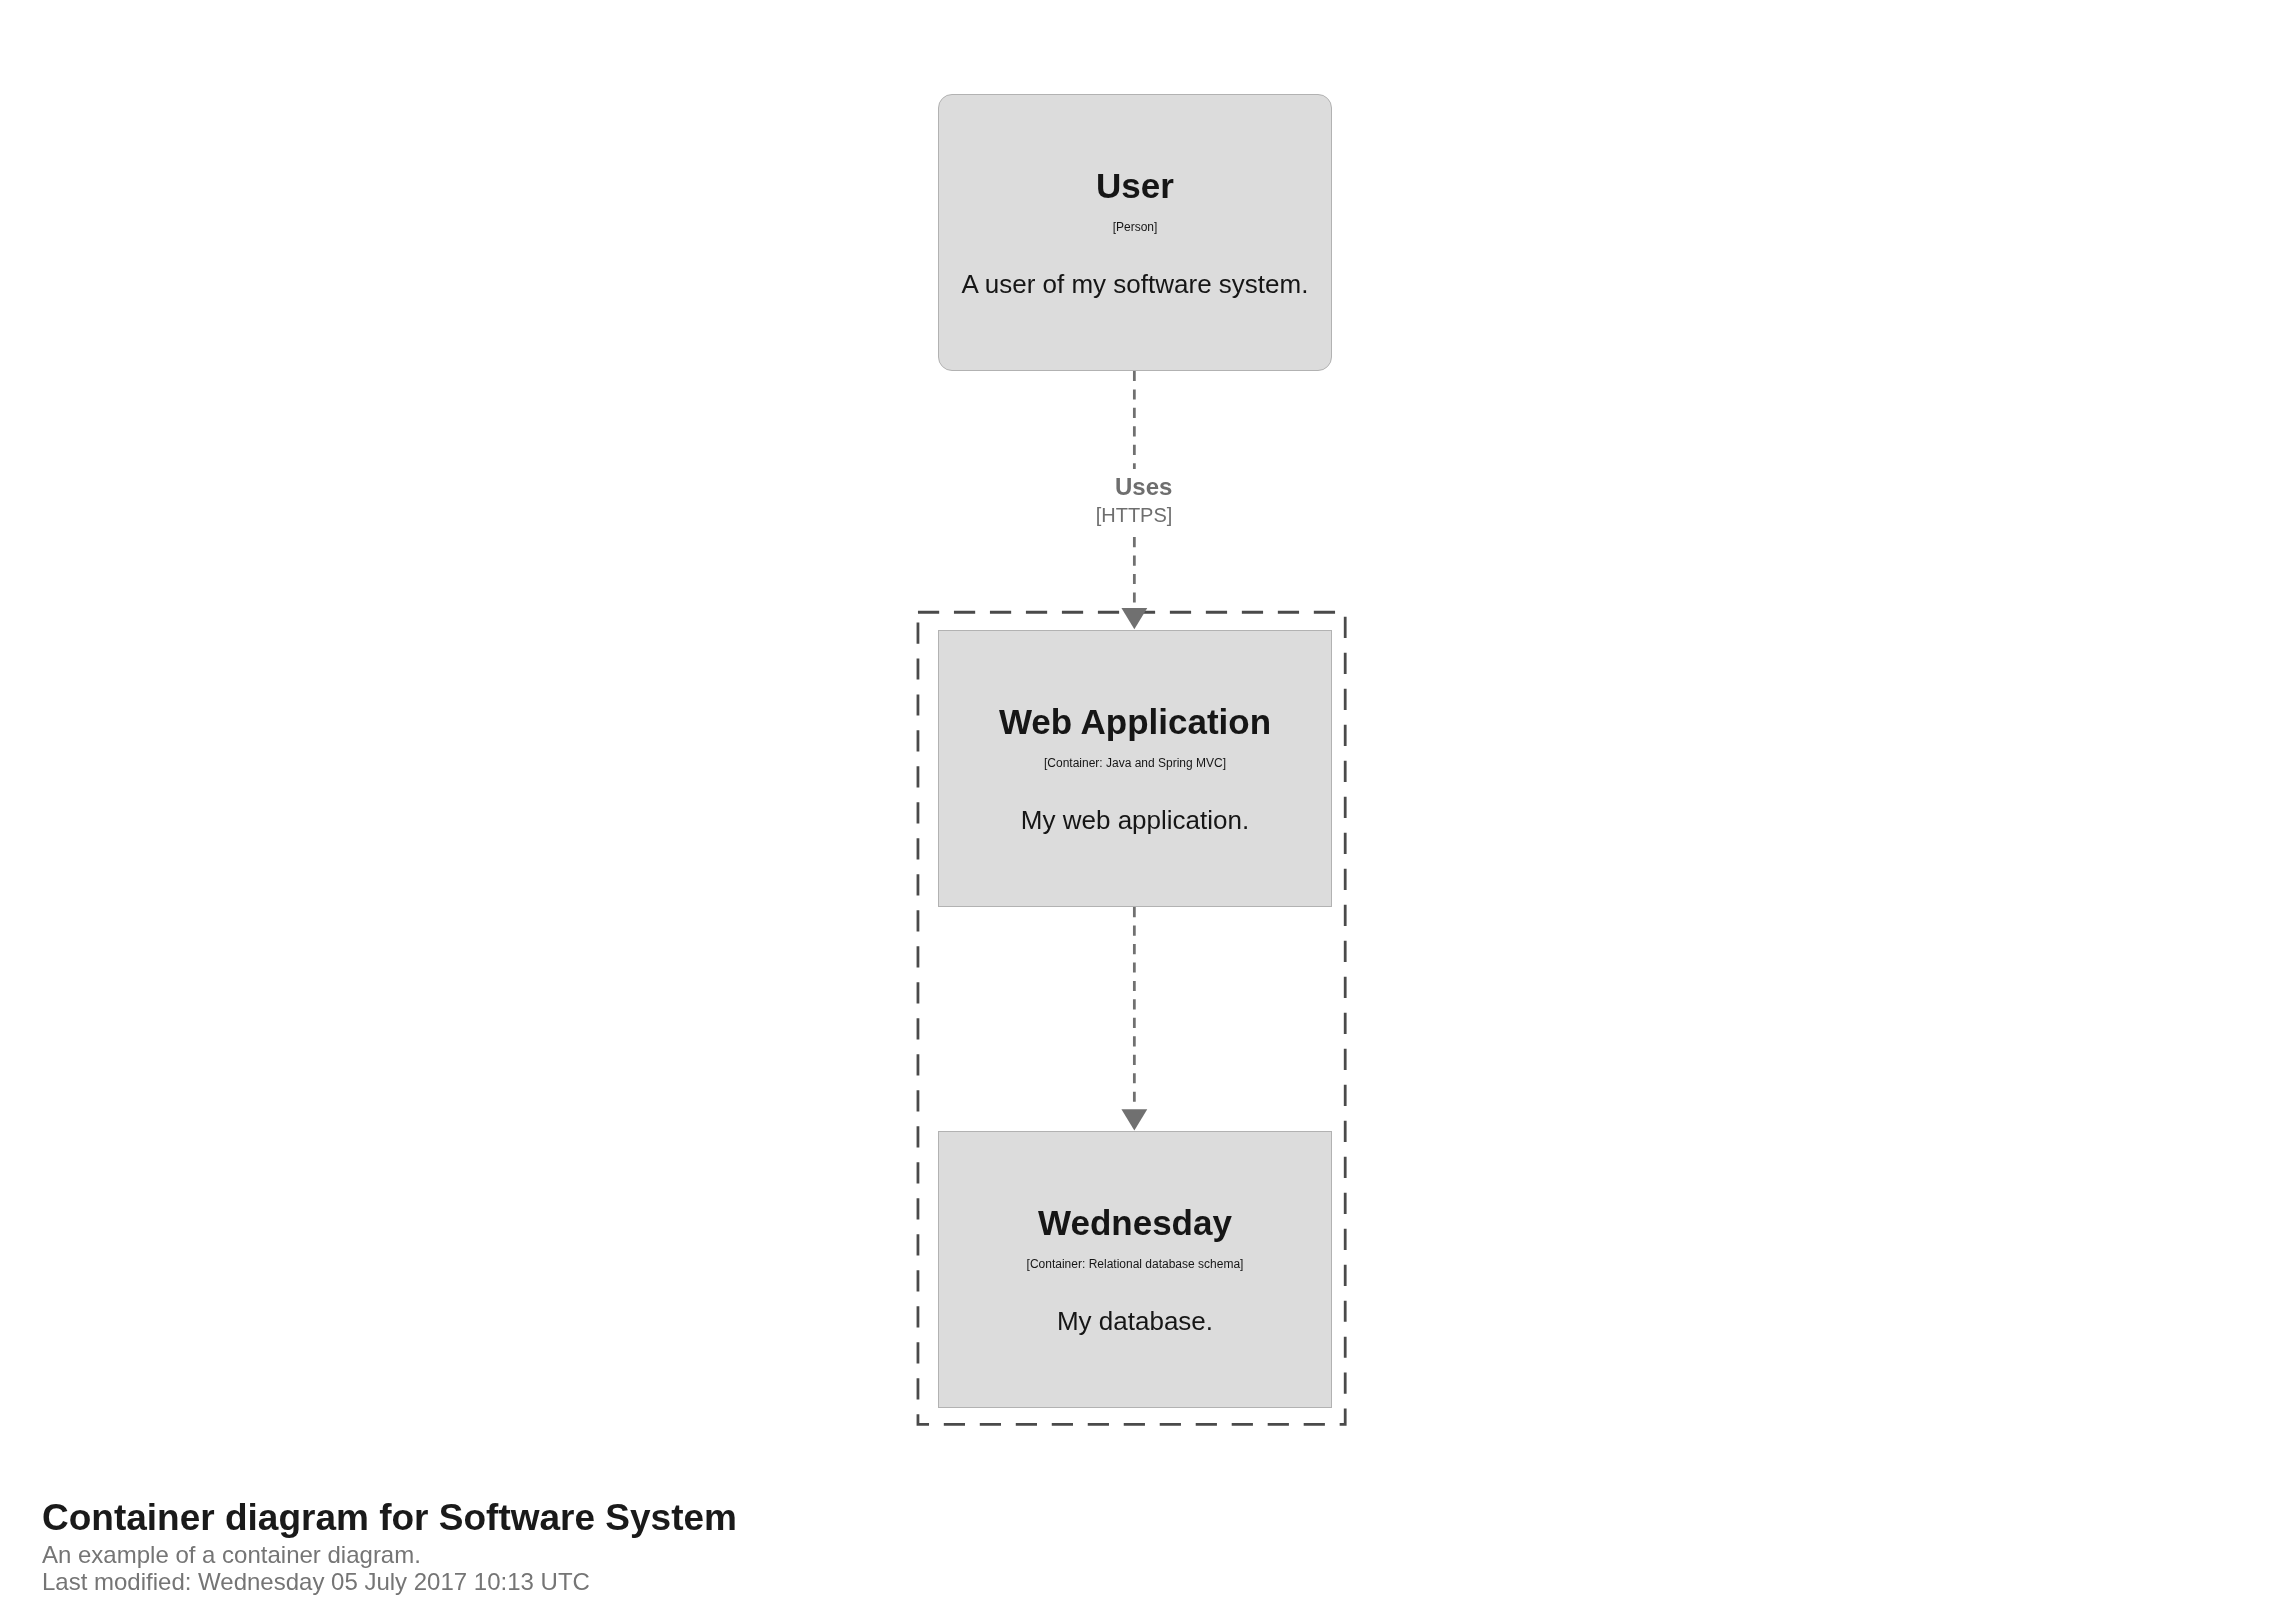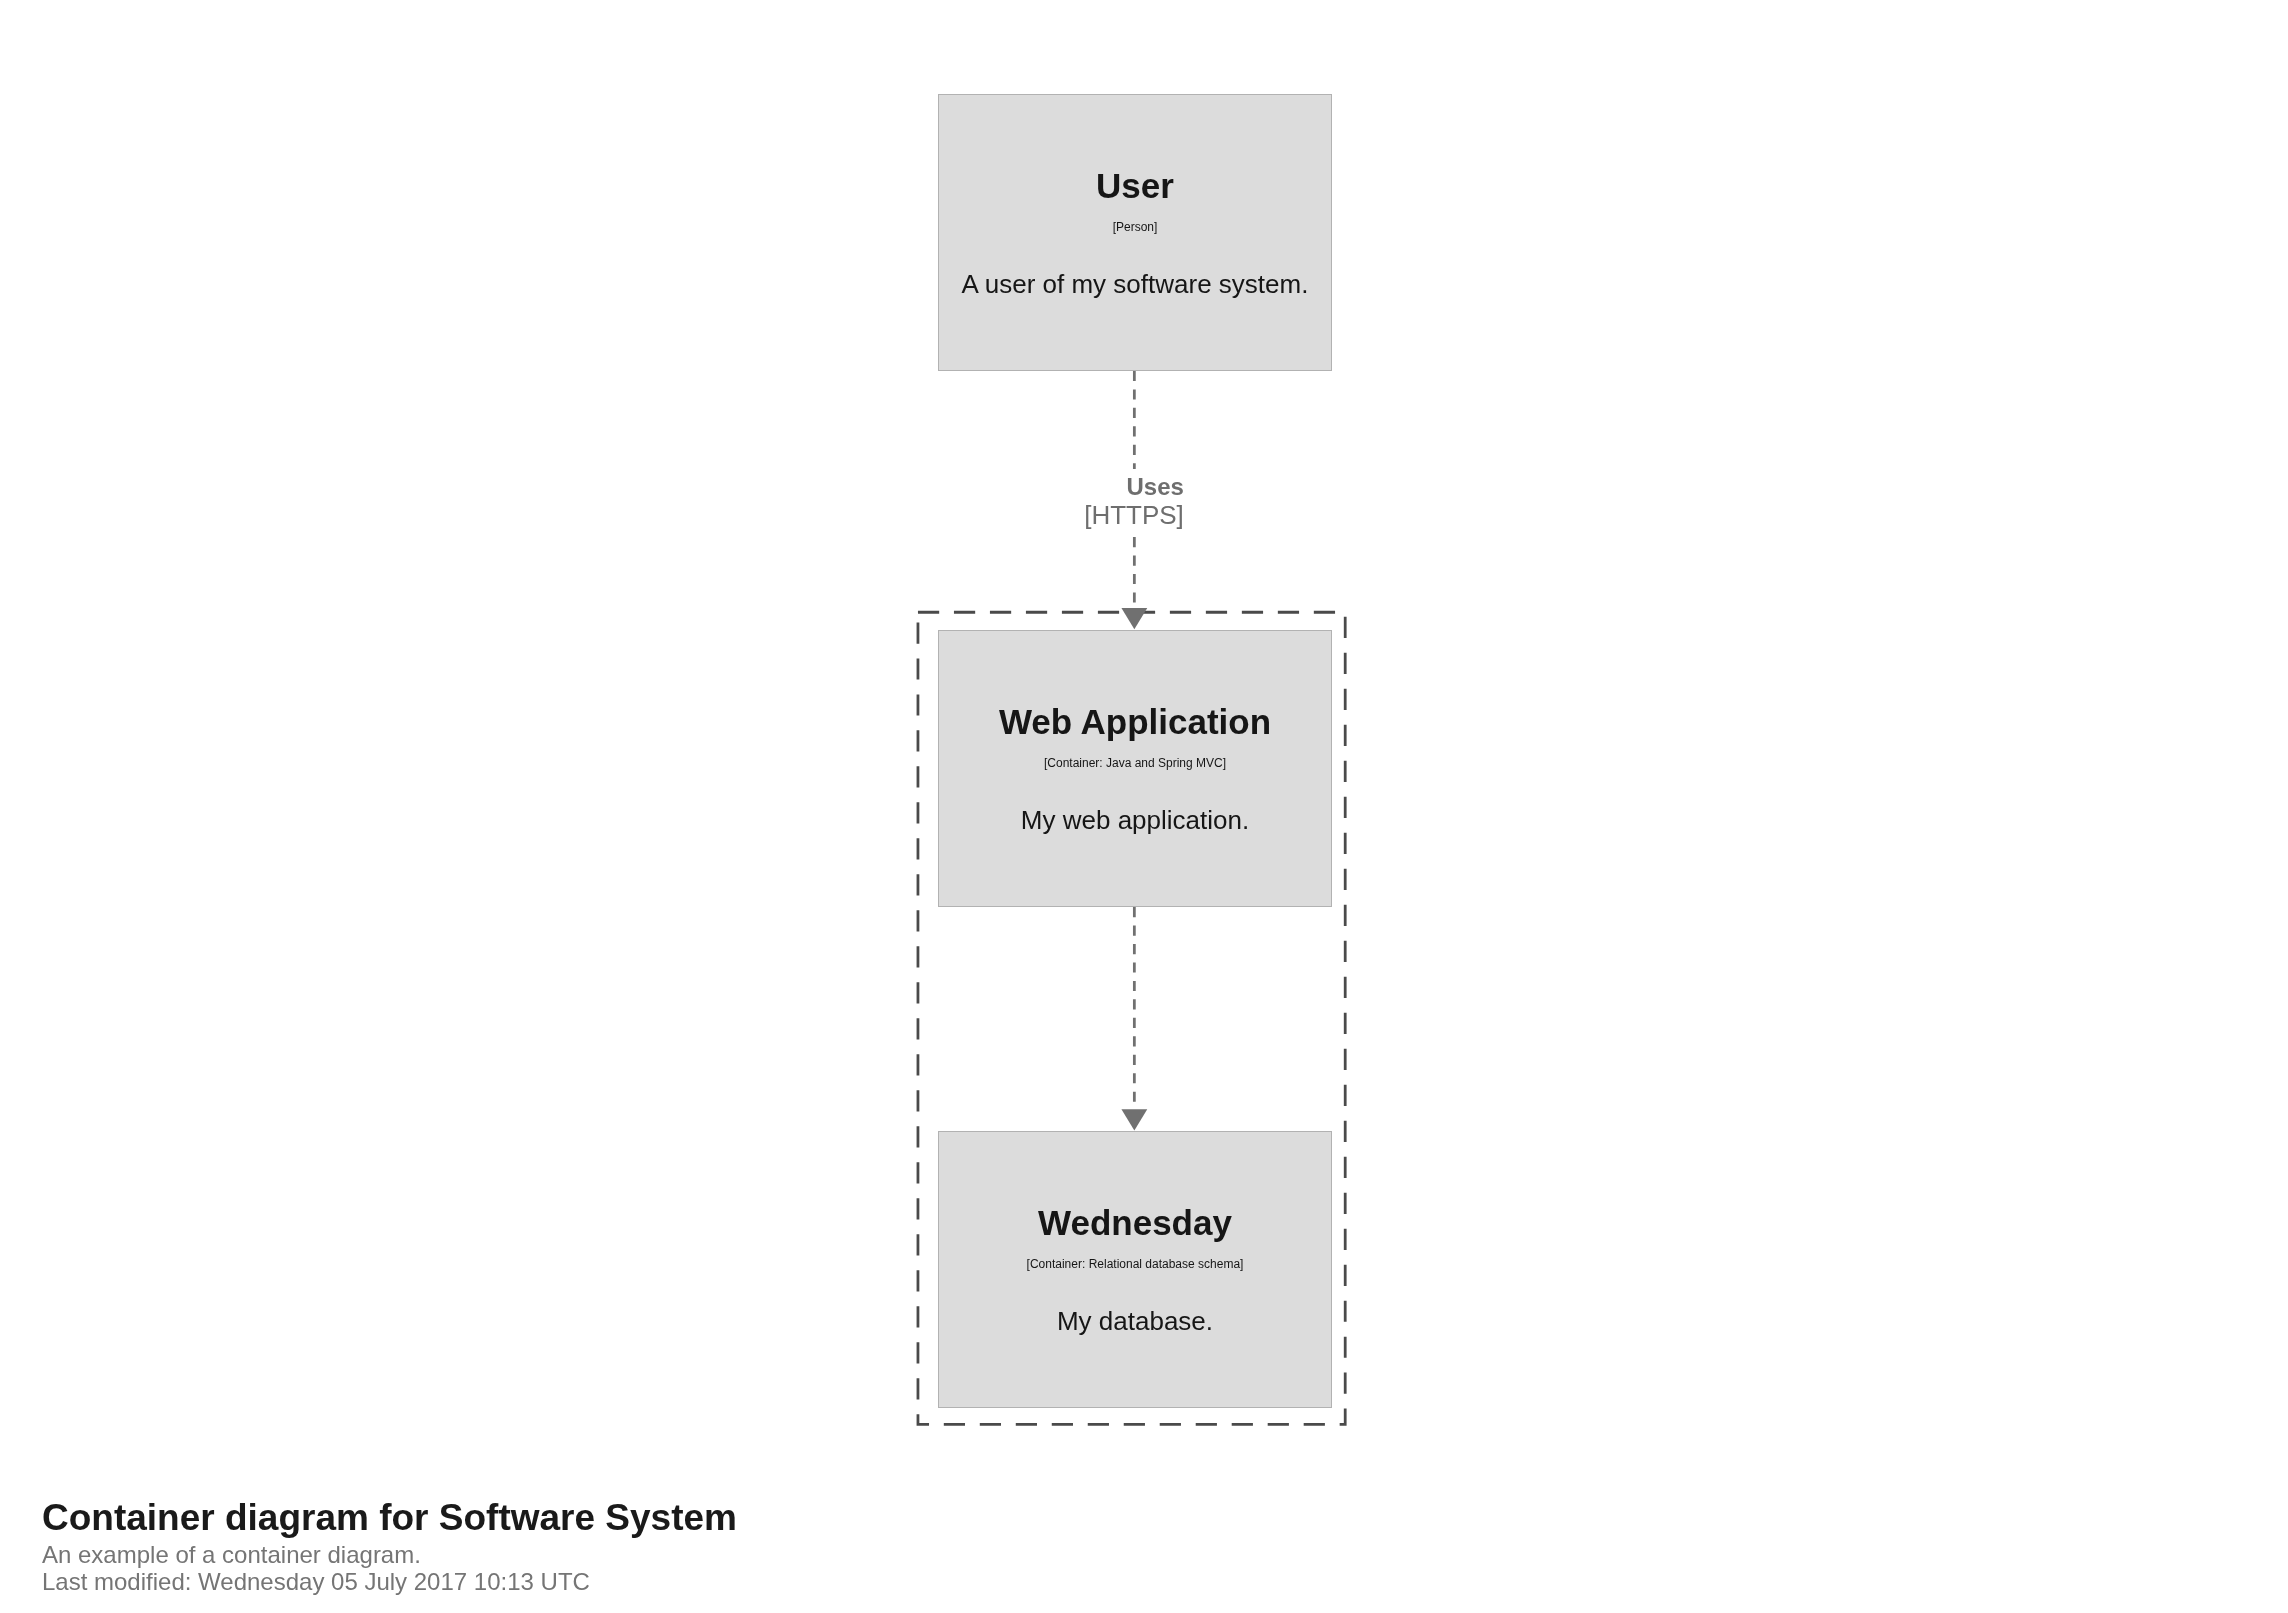--- a/index.html
+++ b/index.html
@@ -28,25 +28,25 @@
   .node-title { font-size:35px; font-weight:700; line-height:42px; }
   .node-meta  { font-size:12px; line-height:24px; margin-top:8px; }
   .node-desc  { font-size:26px; line-height:31px; margin-top:29.5px; }
 
   .rel-label {
     position:absolute; left:1134px; transform:translateX(-50%);
     text-align:center; color:var(--relationship-text);
     background:var(--background); padding:2.8px 9.2px; z-index:2;
   }
   .rel-name { font-size:24px; font-weight:700; line-height:29px; }
-  .rel-tech { font-size:26px; line-height:25px; margin-top:1.8px; }
+  .rel-tech { font-size:20px; line-height:25px; margin-top:1.8px; }
   #rel-label-1 { top:469px;text-align:right; }
   #rel-label-2 { top:972px; width:198px; }
 
-  #node-user     { left:938px; top:94px;  }
+  #node-user     { left:938px; top:94px;border-radius:14px;  }
   #node-webapp   { left:938px; top:630px;  }
   #node-database { left:938px; top:1131px; }
 
   .footer { position:absolute; left:42px; top:1495px; z-index:1; }
   .footer-title { font-size:37px; font-weight:700; line-height:46px; color:var(--footer-title); }
   .footer-line  { font-size:24px; line-height:27px; color:var(--footer-text); }
   .footer-line:first-of-type { margin-top:4.6px; }
 </style>
 </head>
 <body>

